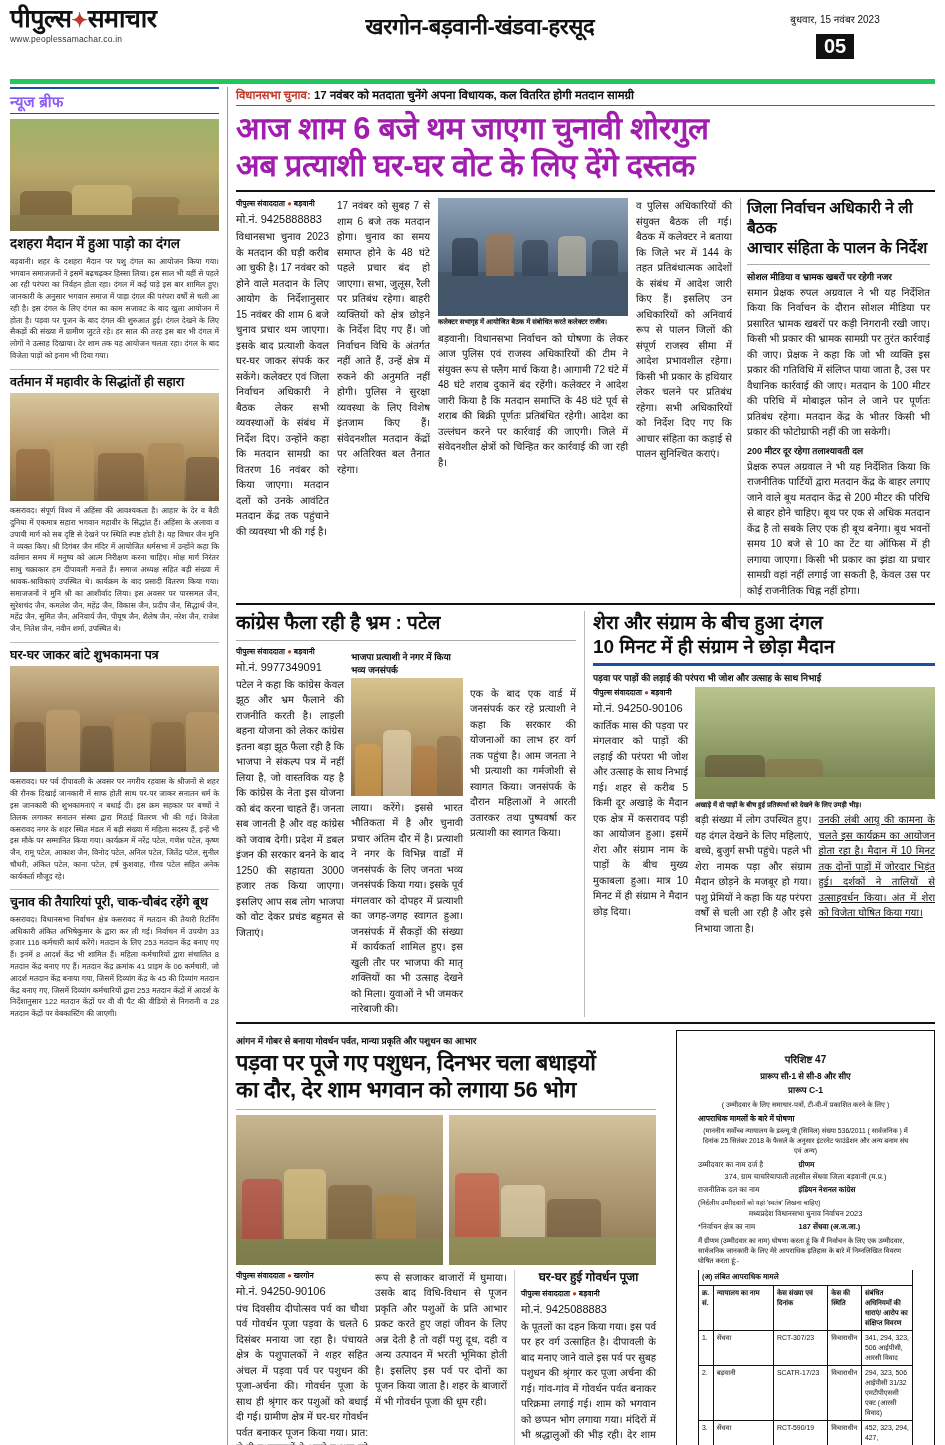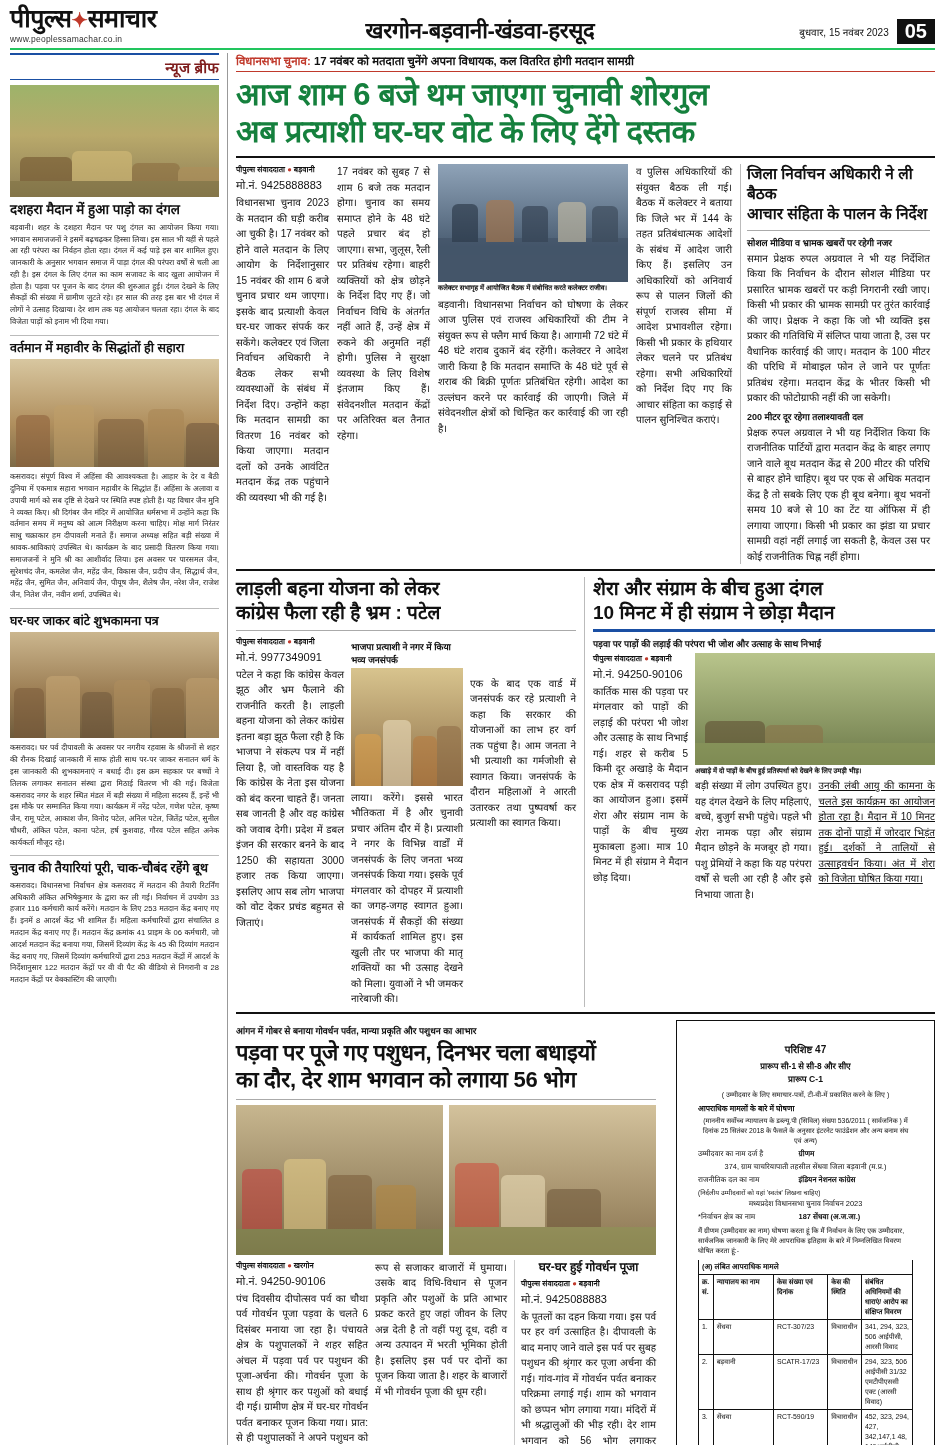--- a/index.html
+++ b/index.html
@@ -15,44 +15,44 @@
   }
   .page {
     width: 945px; height: 1445px;
     padding: 6px 10px 10px 10px;
     position: relative;
     background: #fff;
   }
 
   
   .masthead {
-    display: flex; align-items: flex-end; justify-content: space-between;
-    border-bottom: 2px solid #22c55e; padding-bottom: 4px; margin-bottom: 3px;
+    display: flex; align-items: flex-start; justify-content: space-between;
+    border-bottom: 5px solid #22c55e; padding-bottom: 20px; margin-bottom: 3px;
   }
   .mh-left { width: 215px; }
   .mh-logo { font-size: 25px; font-weight: 800; letter-spacing: -0.5px; line-height: 1; }
   .mh-logo .star { color: #c0392b; font-size: 20px; }
   .mh-url { font-size: 8.5px; color: #333; margin-top: 3px; letter-spacing: .2px; }
   .mh-center { flex: 1; text-align: center; padding-top: 4px; }
   .mh-edition { font-size: 22px; font-weight: 800; letter-spacing: -0.3px; }
-  .mh-right { width: 200px; text-align: right; display:flex; align-items:center; justify-content:flex-end; gap:8px; padding-top:6px;}
+  .mh-right { width: 200px; text-align: right; display:flex; align-items:center; justify-content:flex-end; gap:8px; padding-top:6px;flex-direction:column;}
   .mh-date { font-size: 10px; }
   .mh-pageno {
     background:#111; color:#fff; font-size: 20px; font-weight:800;
     padding: 1px 8px; display:inline-block; line-height:1.15;
   }
 
   
   .cols { display: flex; gap: 8px; }
   .col-left { width: 218px; border-right: 1px solid #999; padding-right: 8px; }
   .col-main { flex: 1; }
 
   
   .brief-head {
-    text-align:right; font-size: 15px; font-weight: 800; color:#7f1d1d;
+    text-align:left; font-size: 15px; font-weight: 800; color:#8b5cf6;
     border-top:2px solid #1a4fa3; border-bottom:1px solid #1a4fa3;
     padding: 2px 0; margin-bottom:5px; letter-spacing:.2px;
   }
   .photo {
     width:100%; background:#cfc8b8; display:block; position:relative; overflow:hidden;
   }
   .ph-cows { height:112px; background: linear-gradient(#9db36a 0%, #b9a96b 45%, #8e7e55 100%); }
   .ph-temple { height:108px; background: linear-gradient(#d8c7a0 0%, #b08f5e 60%, #7d6a47 100%); }
   .ph-group { height:106px; background: linear-gradient(#cbb68e 0%, #9d7f55 55%, #6e5b3c 100%); }
   .ph-inner { position:absolute; inset:0; opacity:.55; }
@@ -72,21 +72,21 @@
   }
 
   
   .kicker {
     font-size: 11.5px; font-weight: 800; color:#c0392b; border-bottom:1px solid #c0392b;
     padding-bottom:3px; margin-bottom:5px;
   }
   .kicker .blk { color:#111; }
   .mega {
     font-size: 31px; font-weight: 800; line-height: 1.18; letter-spacing:-0.4px;
-    margin: 2px 0 6px; color:#15803d;
+    margin: 2px 0 6px; color:#a21caf;
   }
   .rule-thick { border-top:2px solid #111; margin:5px 0 6px; }
   .rule-thin { border-top:1px solid #aaa; margin:5px 0; }
 
   .story-cols { display:flex; gap:8px; }
   .sc { font-size:10px; line-height:1.55; text-align:justify; }
   .byline { font-size:7.6px; font-weight:700; margin-bottom:3px; }
   .byline .dot { color:#c0392b; }
   .phone { font-size:11px; margin-bottom:3px; }
   .photo-meet { height:118px; background:linear-gradient(#8fa3b8 0%, #4a5d72 70%); }
@@ -237,21 +237,20 @@
           <div class="smallhead">200 मीटर दूर रहेगा तलाश्यावती दल</div>
           <div class="sc">प्रेक्षक रुपल अग्रवाल ने भी यह निर्देशित किया कि राजनीतिक पार्टियों द्वारा मतदान केंद्र के बाहर लगाए जाने वाले बूथ मतदान केंद्र से 200 मीटर की परिधि से बाहर होने चाहिए। बूथ पर एक से अधिक मतदान केंद्र है तो सबके लिए एक ही बूथ बनेगा। बूथ भवनों समय 10 बजे से 10 का टेंट या ऑफिस में ही लगाया जाएगा। किसी भी प्रकार का झंडा या प्रचार सामग्री वहां नहीं लगाई जा सकती है, केवल उस पर कोई राजनीतिक चिह्न नहीं होगा।</div>
         </div>
       </div>
 
       <div class="rule-thick"></div>
 
       <div style="display:flex; gap:8px;">
 
         <div style="width:340px;">
-          <div class="midline">लाड़ली बहना योजना को लेकर</div>
           <div class="midline">कांग्रेस फैला रही है भ्रम : पटेल</div>
           <div class="rule-thin"></div>
           <div style="display:flex;gap:7px;">
             <div style="width:108px;">
               <div class="byline">
                 <span>पीपुल्स संवाददाता</span>
                 <span class="dot">●</span>
                 <span>बड़वानी</span>
               </div>
               <div class="phone">मो.नं. 9977349091</div>

